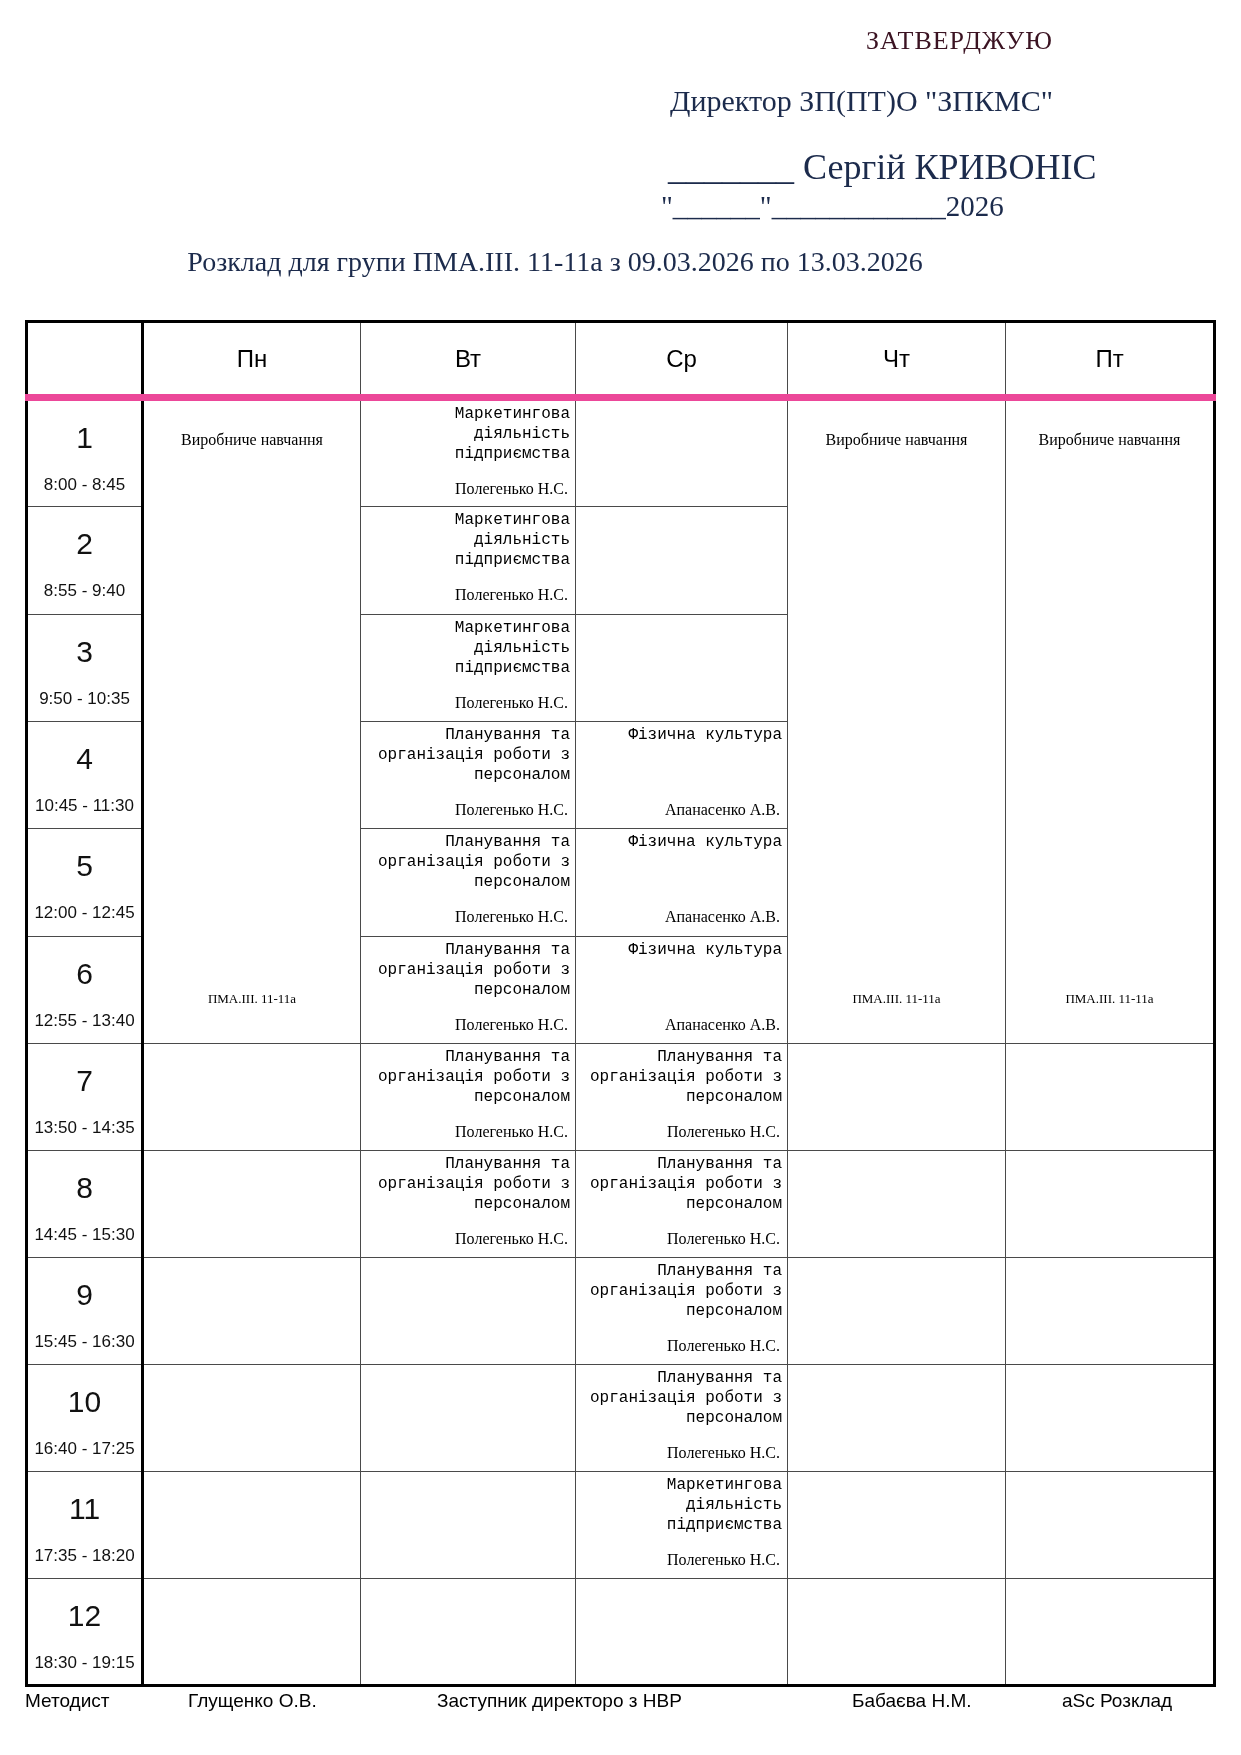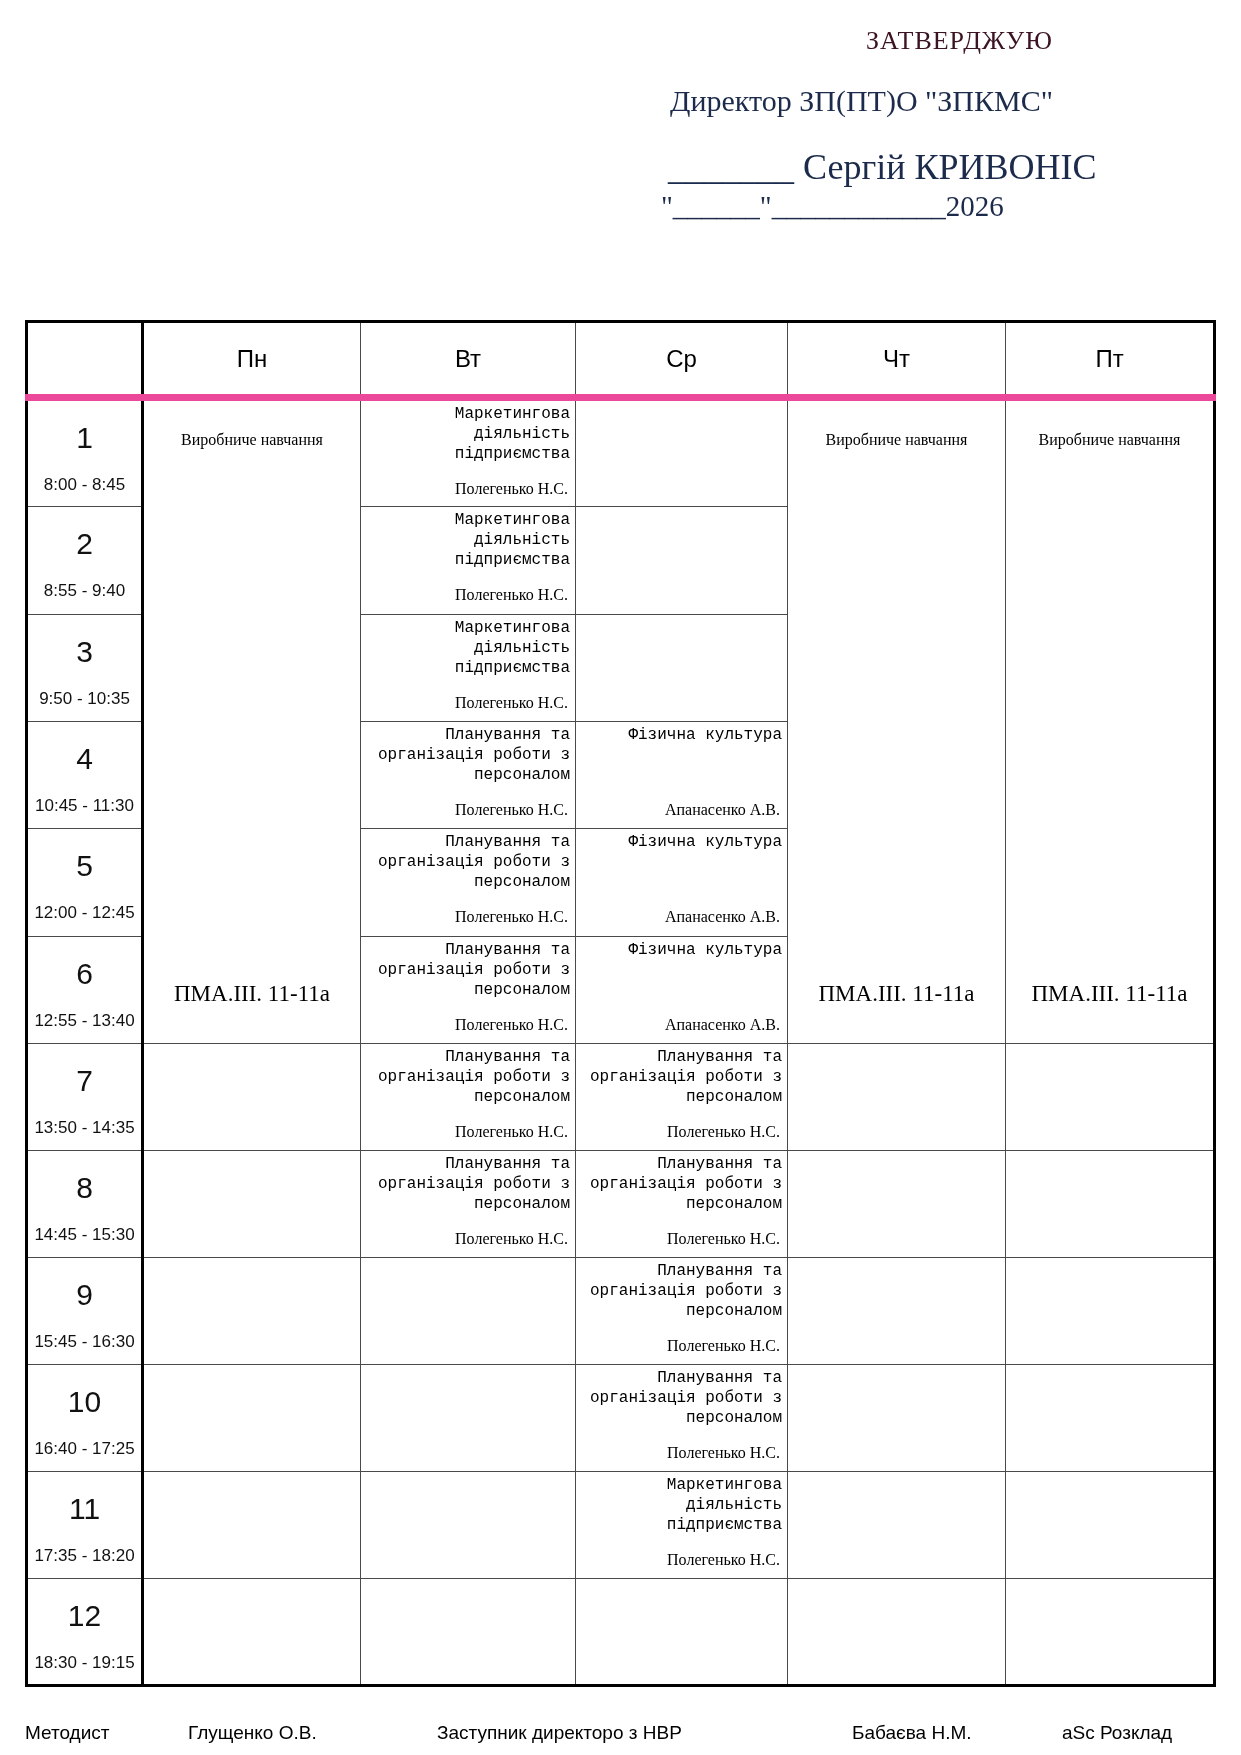--- a/index.html
+++ b/index.html
@@ -32,43 +32,44 @@
   .ptime{font-size:17px;color:#111;margin-bottom:11px;white-space:nowrap;}
 
   .lesson{height:105px;display:flex;flex-direction:column;justify-content:space-between;
           box-sizing:border-box;padding:3px 5px 8px;font-size:16px;}
   .sub{text-align:right;line-height:1.25;font-family:Liberation Mono, monospace;}
   .tch{text-align:right;padding-right:2px;}
 
   .mwrap{height:642px;display:flex;flex-direction:column;justify-content:space-between;
          align-items:center;box-sizing:border-box;padding:30px 4px 36px;}
   .msub{font-size:16px;text-align:left;}
-  .mgrp{font-size:23px;text-align:center;}
+  .mgrp{font-size:13px;text-align:center;}
 
   
   .footer span{position:absolute;top:1690px;font-family:"Liberation Sans", sans-serif;
-               font-size:19px;color:#000;white-space:nowrap;margin-top:32px;}
+               font-size:19px;color:#000;white-space:nowrap;}
   .f-methodist{left:25px;}
   .f-methodist-name{left:188px;}
   .f-deputy{left:437px;}
   .f-deputy-name{left:852px;}
   .f-brand{left:1062px;}
 </style>
 </head>
 <body>
 
 <div class="page">
 
   <div>
     <div class="approve-line">ЗАТВЕРДЖУЮ</div>
     <div class="director-line">Директор ЗП(ПТ)О "ЗПКМС"</div>
     <div class="signature-line">_______ Сергій КРИВОНІС</div>
     <div class="date-line">"______"____________2026</div>
   </div>
 
+  <div class="doc-title">Розклад для групи ПМА.ІІІ. 11-11а з 09.03.2026 по 13.03.2026</div>
 
   <table class="sched">
     <colgroup>
       <col style="width:116px">
         <col style="width:218px">
         <col style="width:215px">
       <col style="width:212px">
         <col style="width:218px">
         <col style="width:209px">
     </colgroup>

